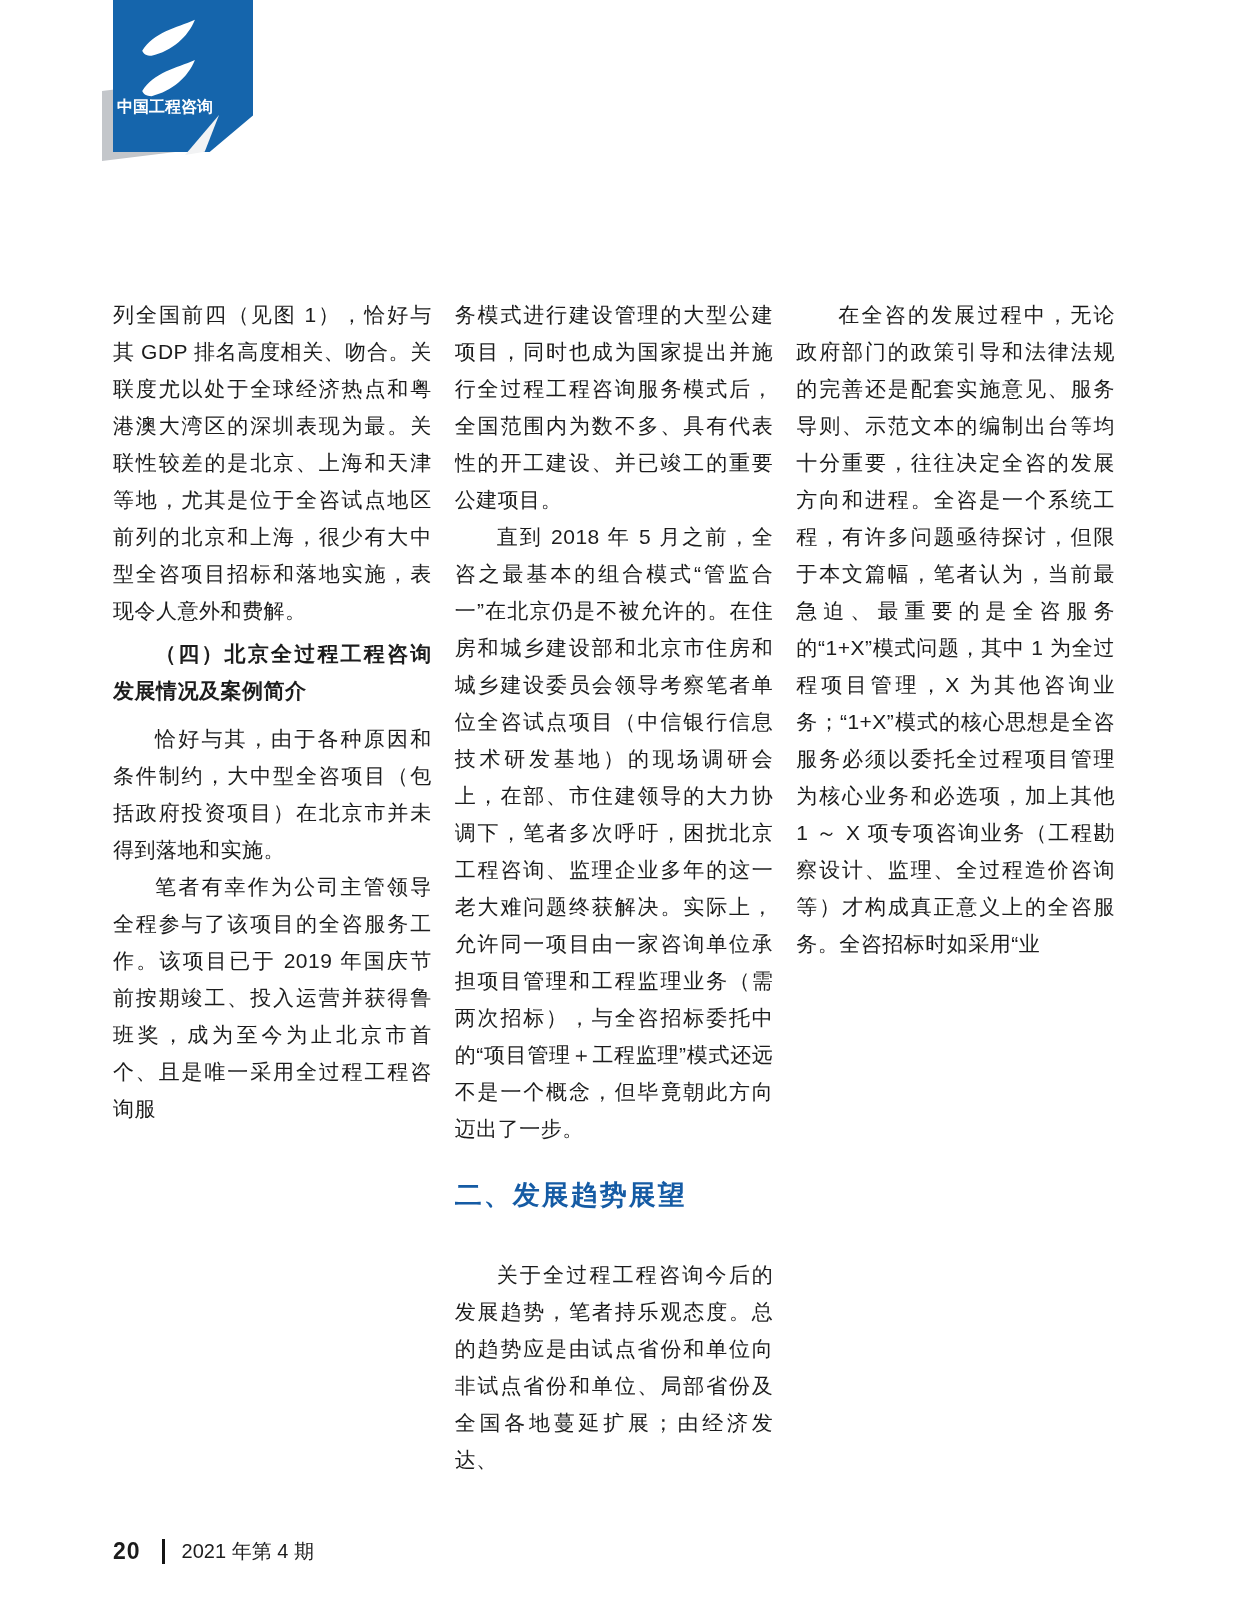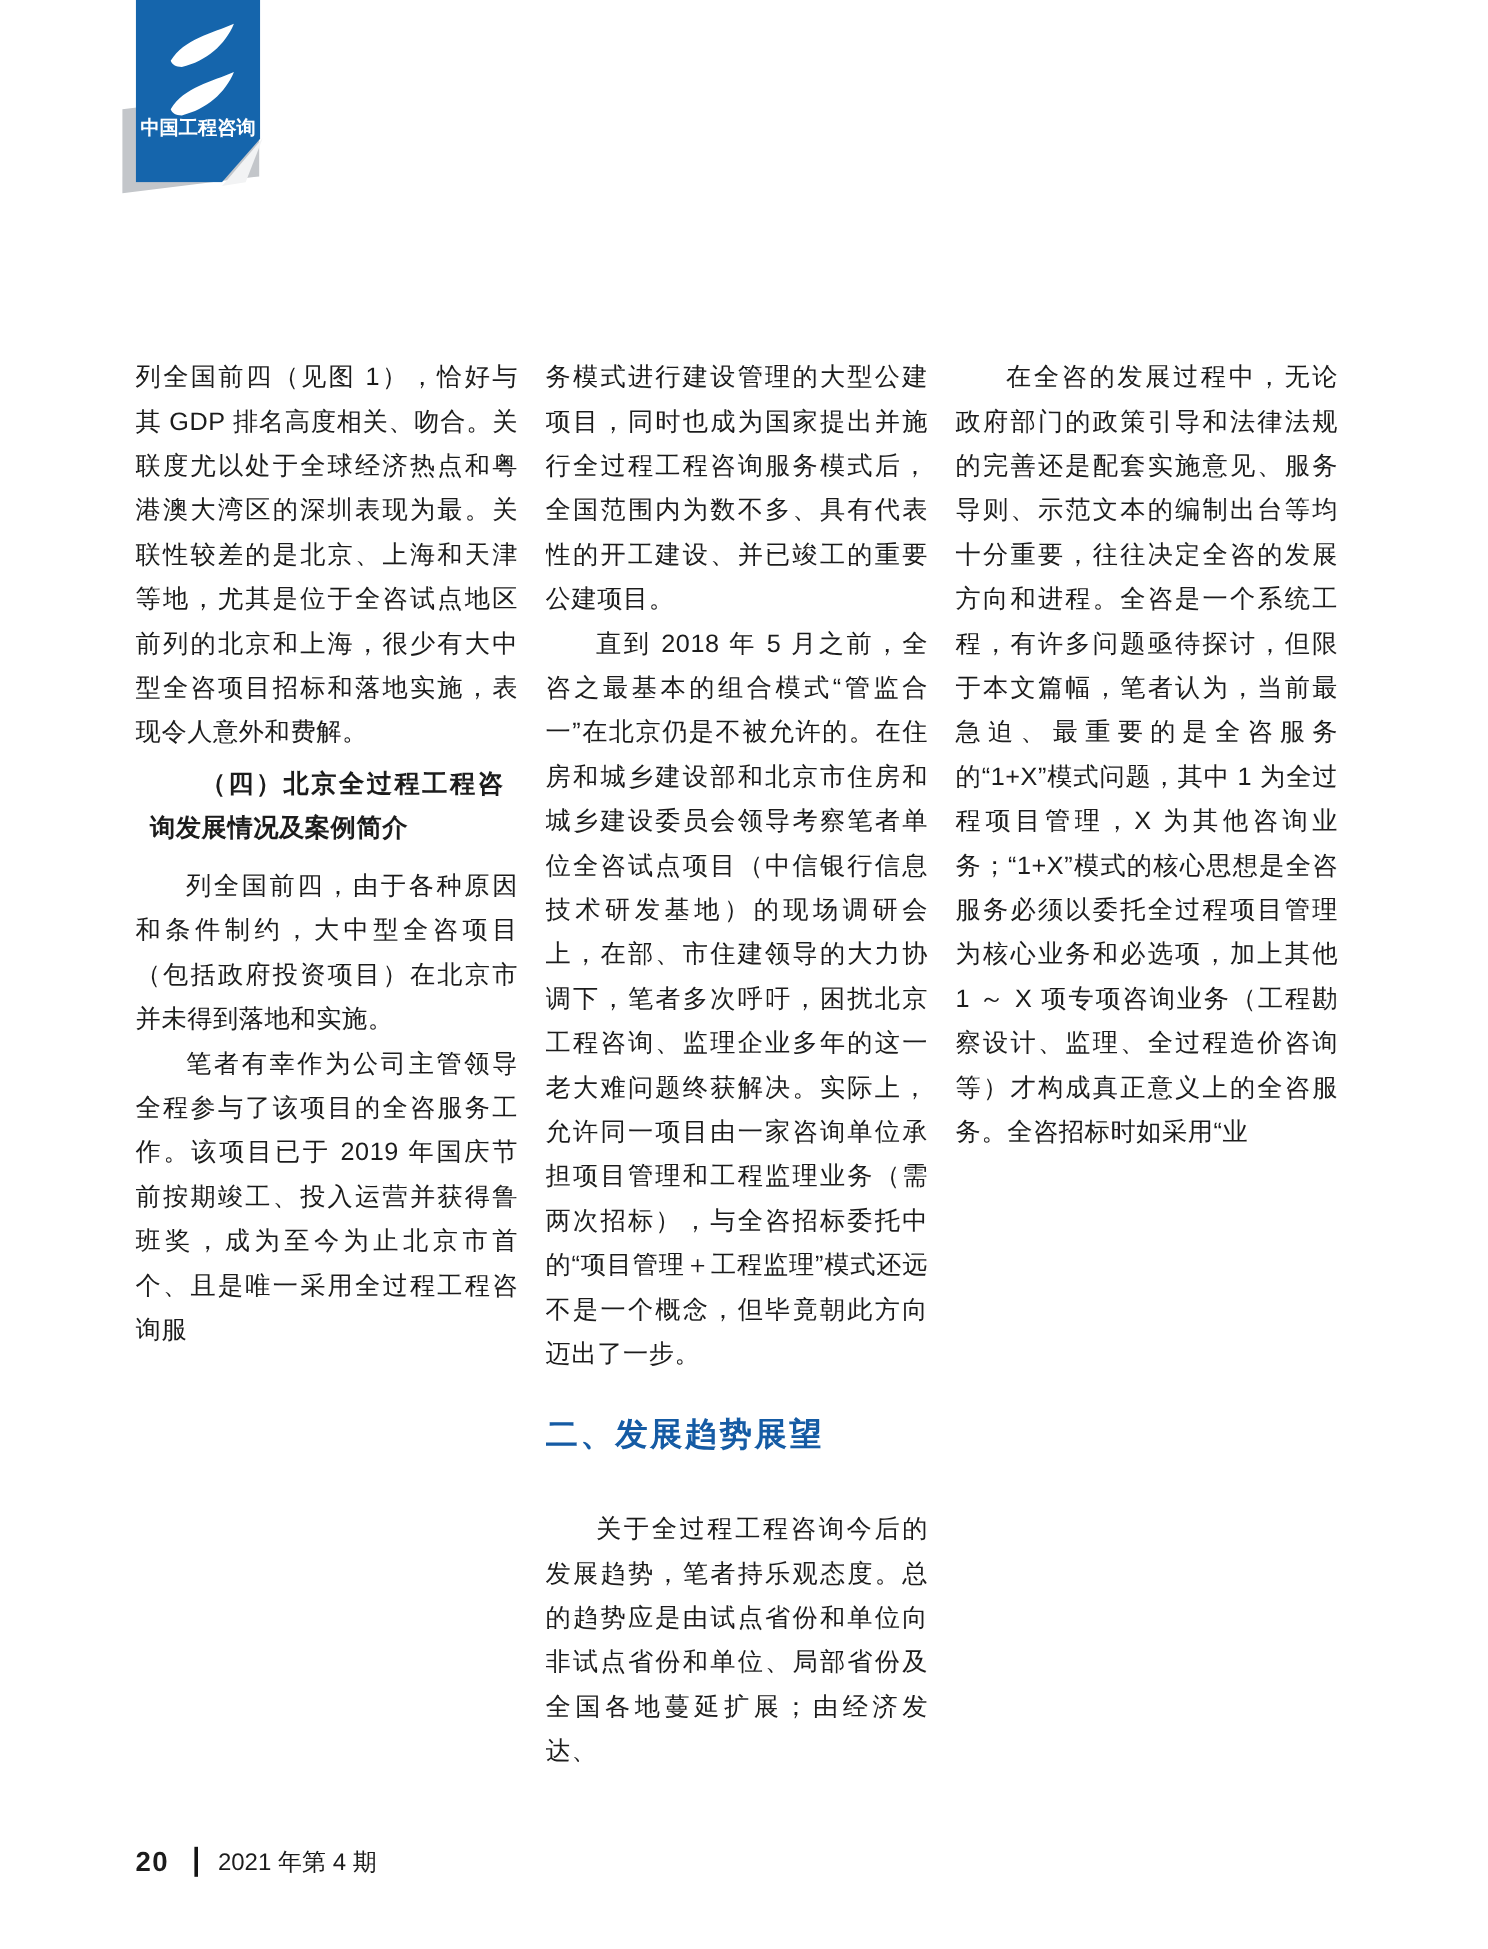--- a/index.html
+++ b/index.html
@@ -18,20 +18,21 @@
   
   .logo-wrap{position:absolute;left:113px;top:0;width:120px;height:170px;}
   .logo-shadow{
     position:absolute;left:-11px;top:84px;width:114px;height:70px;
     background:var(--shadow-gray);transform:skewY(-7deg);
   }
   .logo-box{
     position:absolute;left:0;top:0;width:104px;height:152px;
     background:var(--brand-blue);
     clip-path:polygon(0 0,100% 0,100% 76%,69% 100%,0 100%);
+    padding-left:36px;
   }
   .logo-fold{
     position:absolute;left:72px;top:115px;width:34px;height:40px;
     background:#f2f3f4;
     clip-path:polygon(0 100%,100% 0,58% 92%);
   }
   .logo-icon{position:absolute;left:22px;top:18px;width:62px;height:84px;}
   .logo-text{
     position:absolute;left:0;bottom:34px;width:104px;text-align:center;
     color:#ffffff;font-size:16px;font-weight:bold;letter-spacing:0;
@@ -44,21 +45,21 @@
     display:flex;gap:23px;overflow:hidden;
   }
   .col{
     flex:1;min-width:0;overflow:hidden;
     font-size:21px;line-height:37px;
     text-align:justify;text-justify:inter-ideograph;
     letter-spacing:0.5px;
   }
   .block{margin:0;}
   .block.indent{text-indent:2em;}
-  .block.h3{font-weight:bold;margin:6px 12px 11px;}
+  .block.h3{font-weight:bold;margin:6px 0 11px;}
   .block.h2{
     color:var(--heading-blue);font-weight:bold;font-size:27px;
     letter-spacing:2px;margin:30px 0 42px;text-indent:0;
   }
 
   
   .footer{
     position:absolute;left:113px;top:1534px;height:34px;
     display:flex;align-items:center;text-align:center;
   }
@@ -80,21 +81,21 @@
       </svg>
       <div class="logo-text">中国工程咨询</div>
     </div>
     <div class="logo-fold"></div>
   </div>
 
   <div class="content">
     <div class="col">
         <div class="block body">列全国前四（见图 1），恰好与其 GDP 排名高度相关、吻合。关联度尤以处于全球经济热点和粤港澳大湾区的深圳表现为最。关联性较差的是北京、上海和天津等地，尤其是位于全咨试点地区前列的北京和上海，很少有大中型全咨项目招标和落地实施，表现令人意外和费解。</div>
         <div class="block h3 indent">（四）北京全过程工程咨询发展情况及案例简介</div>
-        <div class="block body indent">列全国前四，由于各种原因和条件制约，大中型全咨项目（包括政府投资项目）在北京市并未得到落地和实施。</div>
+        <div class="block body indent">恰好与其，由于各种原因和条件制约，大中型全咨项目（包括政府投资项目）在北京市并未得到落地和实施。</div>
         <div class="block body indent">笔者有幸作为公司主管领导全程参与了该项目的全咨服务工作。该项目已于 2019 年国庆节前按期竣工、投入运营并获得鲁班奖，成为至今为止北京市首个、且是唯一采用全过程工程咨询服</div>
       </div>
     <div class="col">
         <div class="block body">务模式进行建设管理的大型公建项目，同时也成为国家提出并施行全过程工程咨询服务模式后，全国范围内为数不多、具有代表性的开工建设、并已竣工的重要公建项目。</div>
         <div class="block body indent">直到 2018 年 5 月之前，全咨之最基本的组合模式“管监合一”在北京仍是不被允许的。在住房和城乡建设部和北京市住房和城乡建设委员会领导考察笔者单位全咨试点项目（中信银行信息技术研发基地）的现场调研会上，在部、市住建领导的大力协调下，笔者多次呼吁，困扰北京工程咨询、监理企业多年的这一老大难问题终获解决。实际上，允许同一项目由一家咨询单位承担项目管理和工程监理业务（需两次招标），与全咨招标委托中的“项目管理＋工程监理”模式还远不是一个概念，但毕竟朝此方向迈出了一步。</div>
         <div class="block h2">二、发展趋势展望</div>
         <div class="block body indent">关于全过程工程咨询今后的发展趋势，笔者持乐观态度。总的趋势应是由试点省份和单位向非试点省份和单位、局部省份及全国各地蔓延扩展；由经济发达、</div>
       </div>
     <div class="col">
         <div class="block body indent">在全咨的发展过程中，无论政府部门的政策引导和法律法规的完善还是配套实施意见、服务导则、示范文本的编制出台等均十分重要，往往决定全咨的发展方向和进程。全咨是一个系统工程，有许多问题亟待探讨，但限于本文篇幅，笔者认为，当前最急迫、最重要的是全咨服务的“1+X”模式问题，其中 1 为全过程项目管理，X 为其他咨询业务；“1+X”模式的核心思想是全咨服务必须以委托全过程项目管理为核心业务和必选项，加上其他 1 ～ X 项专项咨询业务（工程勘察设计、监理、全过程造价咨询等）才构成真正意义上的全咨服务。全咨招标时如采用“业</div>

